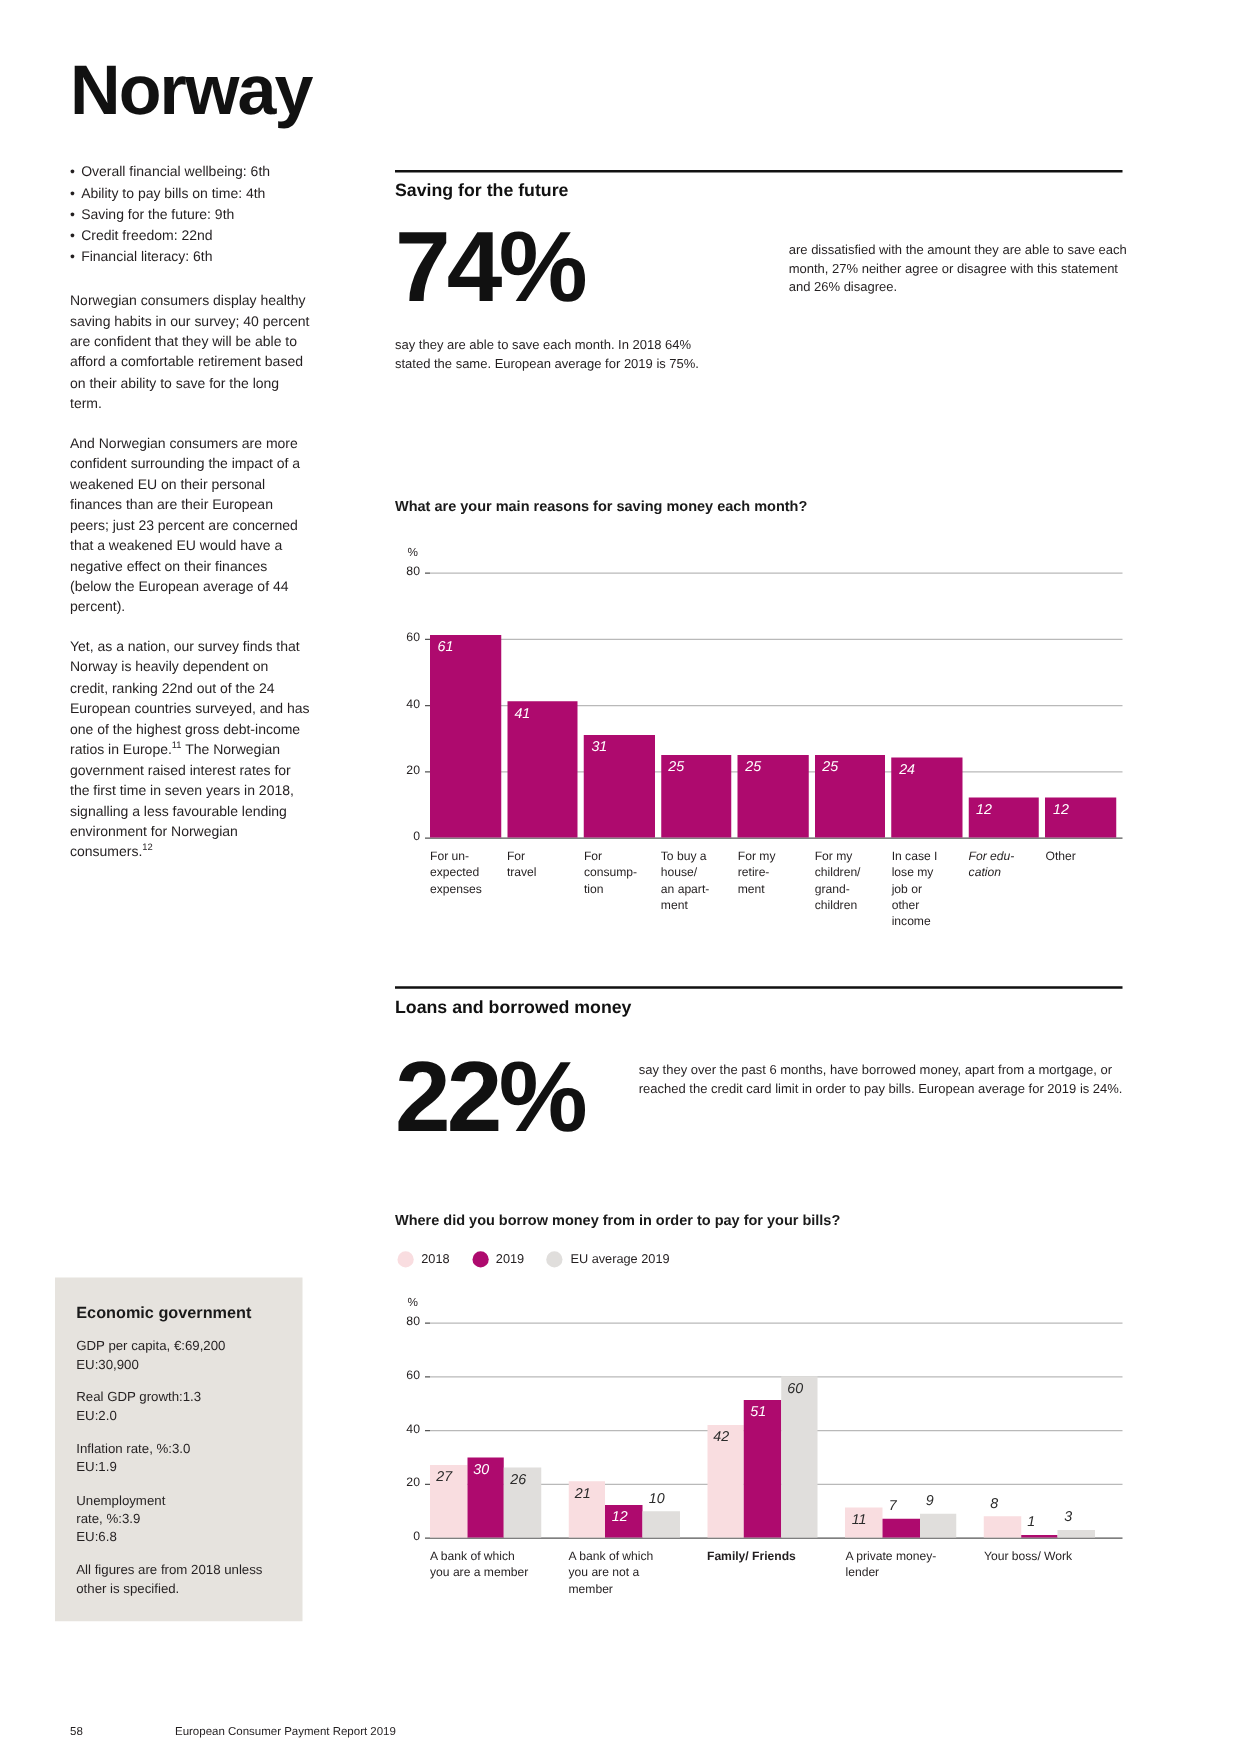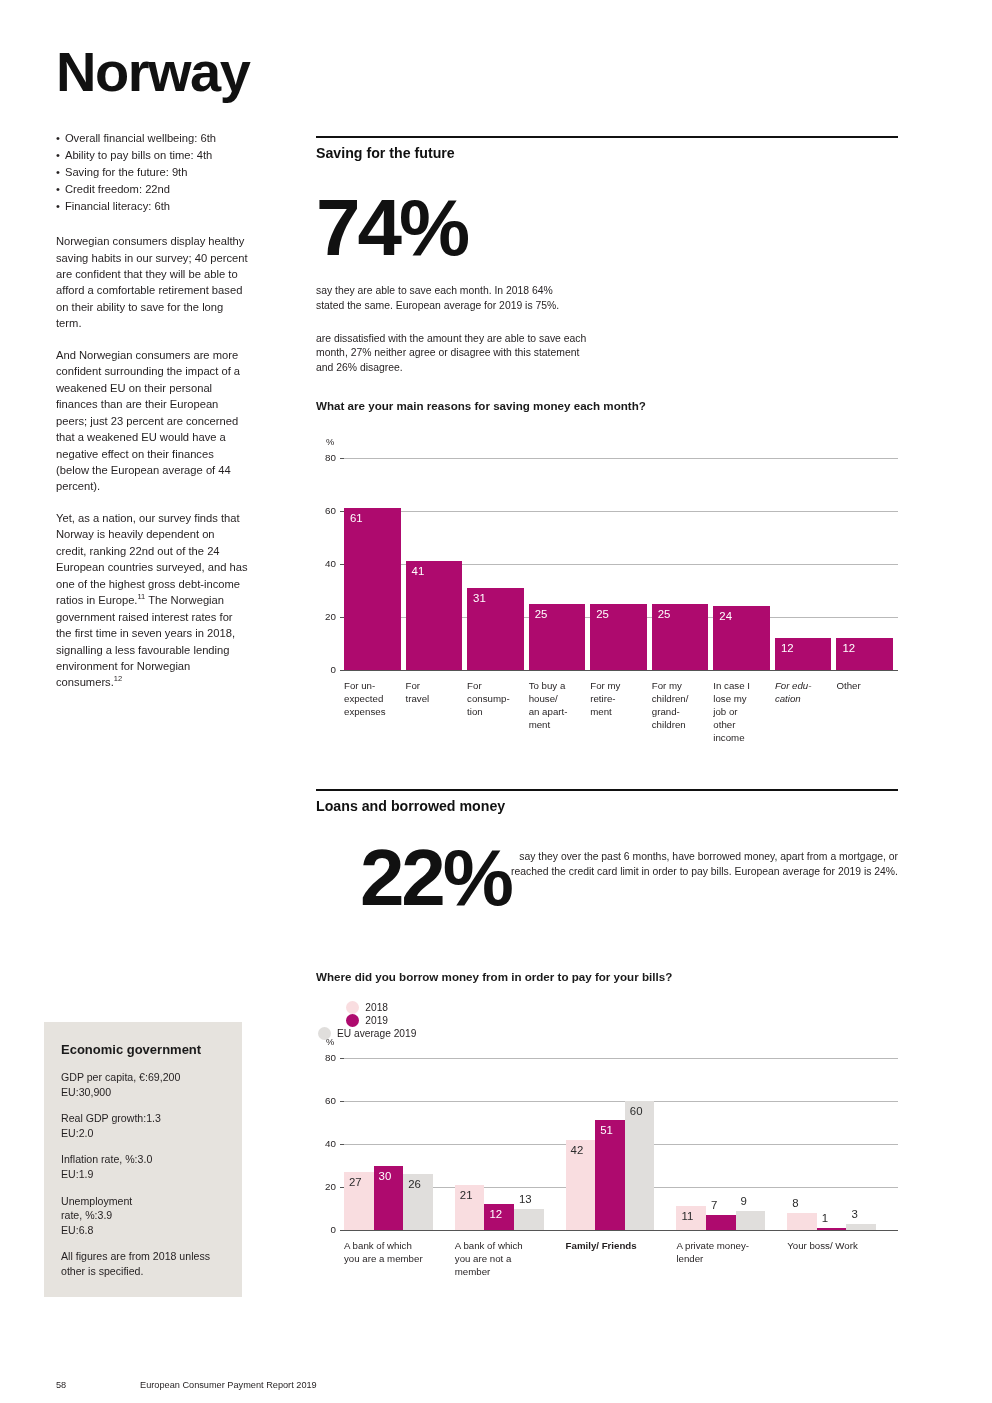--- a/index.html
+++ b/index.html
@@ -188,34 +188,34 @@
     background: #555555;
   }
   .bar {
     position: absolute;
     bottom: 0;
   }
   .bar-value {
     position: absolute;
     font-size: 11.4px;
     white-space: nowrap;
+    font-style: italic;
   }
   .x-label {
     position: absolute;
     font-size: 9.7px;
     line-height: 1.33;
     color: #231f20;
   }
 
   
   .legend {
     position: absolute;
     display: flex;
     align-items: center;
-    flex-direction: column;
   }
   .legend-item {
     display: flex;
     align-items: center;
     margin-right: 18px;
   }
   .legend-swatch {
     width: 13px;
     height: 13px;
     border-radius: 50%;
@@ -297,21 +297,21 @@
 <div id="page-footer">
   <span id="footer-page-number">58</span><span>European Consumer Payment Report 2019</span>
 </div>
 
 <div id="right-column">
 
   <div class="section-heading-wrap" style="position:absolute; top:136px; left:0; width:582px;">
     <h2 class="section-heading">Saving for the future</h2>
   </div>
 
-  <div class="stat-row" style="position:absolute; top:190px; left:0; width:582px;flex-direction:column;">
+  <div class="stat-row" style="position:absolute; top:176px; left:0; width:582px;">
     <div class="stat-block" style="width:315px; padding-right:20px;">
       <div class="stat-number">74%</div>
       <div class="stat-caption" style="margin-top:18px; width:258px;">say they are able to save each month. In 2018 64% stated the same. European average for 2019 is 75%.</div>
     </div>
     <div class="stat-block" style="width:267px;">
       <div class="stat-caption" style="margin-top:18px; width:272px;">are dissatisfied with the amount they are able to save each month, 27% neither agree or disagree with this statement and 26% disagree.</div>
     </div>
   </div>
 
   <div style="position:absolute; top:399px; left:0; width:582px;">
@@ -396,21 +396,21 @@
       </div>
       <div class="x-label" style="left: 520.444px; top: 250px; width: 59.5556px;">
         <div>Other</div>
       </div>
     </div>
 
   <div class="section-heading-wrap" style="position:absolute; top:789px; left:0; width:582px;">
     <h2 class="section-heading">Loans and borrowed money</h2>
   </div>
 
-  <div style="position:absolute; top:840px; left:0; width:582px; display:flex;text-align:right;">
+  <div style="position:absolute; top:840px; left:0; width:582px; display:flex;">
     <div class="stat-block" style="width:195px;">
       <div class="stat-number">22%</div>
     </div>
     <div class="stat-block" style="width:387px; padding-top:10px;">
       <div class="stat-caption">say they over the past 6 months, have borrowed money, apart from a mortgage, or reached the credit card limit in order to pay bills. European average for 2019 is 24%.</div>
     </div>
   </div>
 
   <div style="position:absolute; top:970px; left:0; width:582px;">
     <div class="chart-question">Where did you borrow money from in order to pay for your bills?</div>
@@ -450,21 +450,21 @@
       <div class="bar-value" style="left: 33px; top: 145.95px; color: rgb(43, 43, 43);">27</div>
       <div class="bar" style="left: 57.6px; width: 29.6px; height: 64.5px; top: 135.5px; background: rgb(174, 10, 110);"></div>
       <div class="bar-value" style="left: 62.6px; top: 139.5px; color: rgb(255, 255, 255);">30</div>
       <div class="bar" style="left: 87.2px; width: 29.6px; height: 55.9px; top: 144.1px; background: rgb(224, 222, 220);"></div>
       <div class="bar-value" style="left: 92.2px; top: 148.1px; color: rgb(43, 43, 43);">26</div>
       <div class="bar" style="left: 138.8px; width: 29.6px; height: 45.15px; top: 154.85px; background: rgb(249, 221, 224);"></div>
       <div class="bar-value" style="left: 143.8px; top: 158.85px; color: rgb(43, 43, 43);">21</div>
       <div class="bar" style="left: 168.4px; width: 29.6px; height: 25.8px; top: 174.2px; background: rgb(174, 10, 110);"></div>
       <div class="bar-value" style="left: 173.4px; top: 178.2px; color: rgb(255, 255, 255);">12</div>
       <div class="bar" style="left: 198px; width: 29.6px; height: 21.5px; top: 178.5px; background: rgb(224, 222, 220);"></div>
-      <div class="bar-value" style="left: 203px; top: 162.5px; color: rgb(43, 43, 43);">13</div>
+      <div class="bar-value" style="left: 203px; top: 162.5px; color: rgb(43, 43, 43);">10</div>
       <div class="bar" style="left: 249.6px; width: 29.6px; height: 90.3px; top: 109.7px; background: rgb(249, 221, 224);"></div>
       <div class="bar-value" style="left: 254.6px; top: 113.7px; color: rgb(43, 43, 43);">42</div>
       <div class="bar" style="left: 279.2px; width: 29.6px; height: 109.65px; top: 90.35px; background: rgb(174, 10, 110);"></div>
       <div class="bar-value" style="left: 284.2px; top: 94.35px; color: rgb(255, 255, 255);">51</div>
       <div class="bar" style="left: 308.8px; width: 29.6px; height: 129px; top: 71px; background: rgb(224, 222, 220);"></div>
       <div class="bar-value" style="left: 313.8px; top: 75px; color: rgb(43, 43, 43);">60</div>
       <div class="bar" style="left: 360.4px; width: 29.6px; height: 23.65px; top: 176.35px; background: rgb(249, 221, 224);"></div>
       <div class="bar-value" style="left: 365.4px; top: 180.35px; color: rgb(43, 43, 43);">11</div>
       <div class="bar" style="left: 390px; width: 29.6px; height: 15.05px; top: 184.95px; background: rgb(174, 10, 110);"></div>
       <div class="bar-value" style="left: 395px; top: 168.95px; color: rgb(43, 43, 43);">7</div>

